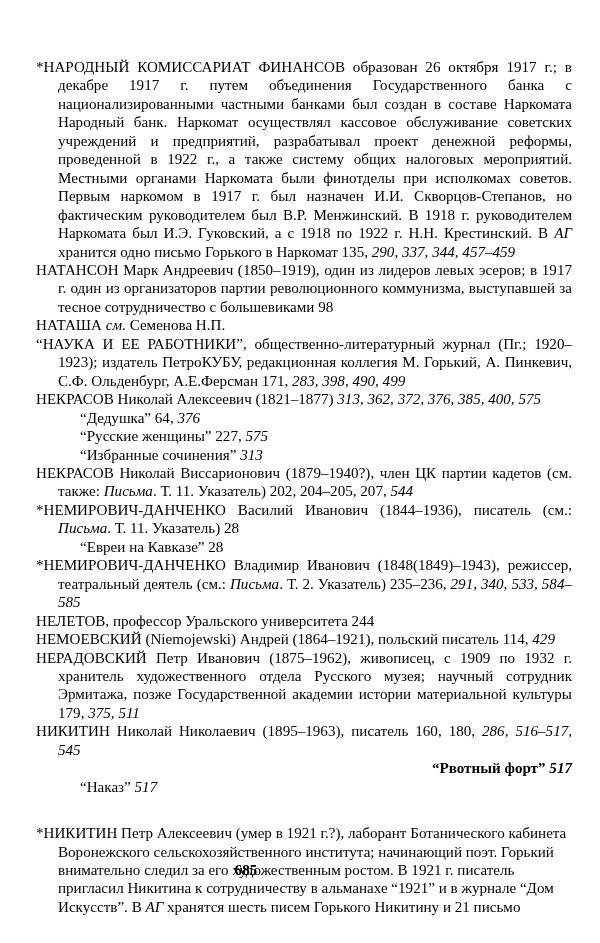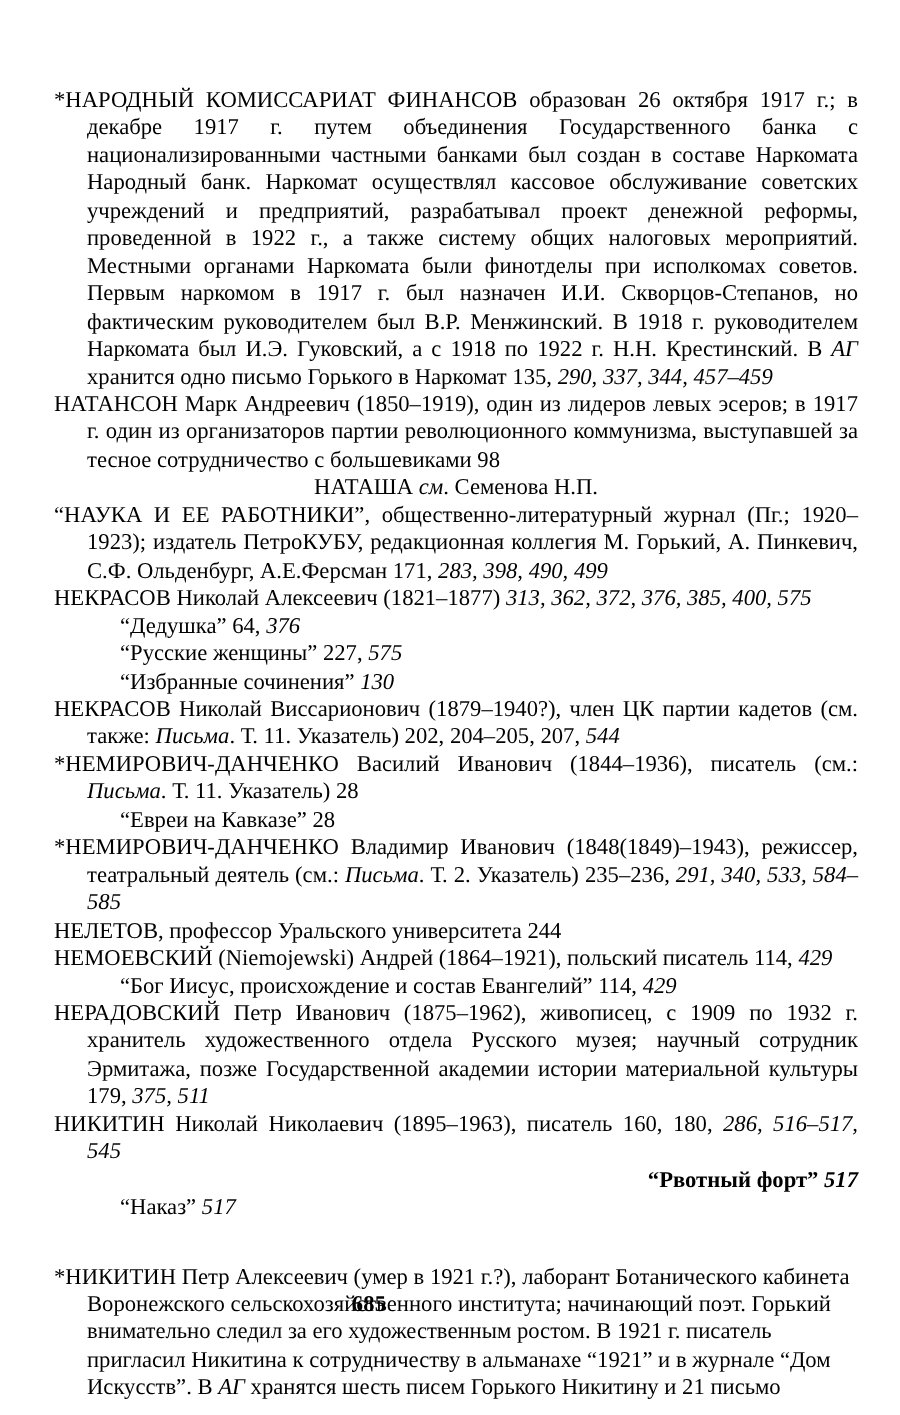--- a/index.html
+++ b/index.html
@@ -73,33 +73,32 @@
     margin-left: 16px;
   }
 </style>
 </head>
 <body>
 
 <div class="page">
   <div class="index-body" id="entry-host">
       <p class="entry"><span>*НАРОДНЫЙ КОМИССАРИАТ ФИНАНСОВ</span><span> образован 26 октября 1917 г.; в декабре 1917 г. путем объединения Государственного банка с национализированными частными банками был создан в составе Наркомата Народный банк. Наркомат осуществлял кассовое обслуживание советских учреждений и предприятий, разрабатывал проект денежной реформы, проведенной в 1922 г., а также систему общих налоговых мероприятий. Местными органами Наркомата были финотделы при исполкомах советов. Первым наркомом в 1917 г. был назначен И.И. Скворцов-Степанов, но фактическим руководителем был В.Р. Менжинский. В 1918 г. руководителем Наркомата был И.Э. Гуковский, а с 1918 по 1922 г. Н.Н. Крестинский. В </span><span class="it">АГ</span><span> хранится одно письмо Горького в Наркомат 135, </span><span class="it">290, 337, 344, 457–459</span></p>
       <p class="entry"><span>НАТАНСОН  Марк Андреевич (1850–1919), один из лидеров левых эсеров; в 1917 г. один из организаторов партии революционного коммунизма, выступавшей за тесное сотрудничество с большевиками 98</span></p>
-      <p class="entry" style="text-align: center;"><span>НАТАША </span><span class="it">см</span><span>. Семенова Н.П.</span></p>
+      <p class="entry" style="text-align: left;"><span>НАТАША </span><span class="it">см</span><span>. Семенова Н.П.</span></p>
       <p class="entry"><span>“НАУКА И ЕЕ РАБОТНИКИ”, общественно-литературный журнал (Пг.; 1920–1923); издатель ПетроКУБУ, редакционная коллегия М. Горький, А. Пинкевич, С.Ф. Ольденбург, А.Е.Ферсман 171, </span><span class="it">283, 398, 490, 499</span></p>
       <p class="entry" style="text-align: left;"><span>НЕКРАСОВ  Николай Алексеевич (1821–1877) </span><span class="it">313, 362, 372, 376, 385, 400, 575</span></p>
       <p class="subentry" style="text-align: left;"><span>“Дедушка” 64, </span><span class="it">376</span></p>
       <p class="subentry" style="text-align: left;"><span>“Русские женщины” 227, </span><span class="it">575</span></p>
-      <p class="subentry" style="text-align: left;"><span>“Избранные сочинения” </span><span class="it">130</span></p>
+      <p class="subentry" style="text-align: left;"><span>“Избранные сочинения” </span><span class="it">313</span></p>
       <p class="entry"><span>НЕКРАСОВ  Николай Виссарионович (1879–1940?), член ЦК партии кадетов (см. также: </span><span class="it">Письма</span><span>. Т. 11. Указатель) 202, 204–205, 207, </span><span class="it">544</span></p>
       <p class="entry"><span>*НЕМИРОВИЧ-ДАНЧЕНКО  Василий Иванович (1844–1936), писатель (см.: </span><span class="it">Письма</span><span>. Т. 11. Указатель) 28</span></p>
       <p class="subentry" style="text-align: left;"><span>“Евреи на Кавказе” 28</span></p>
       <p class="entry"><span>*НЕМИРОВИЧ-ДАНЧЕНКО  Владимир Иванович (1848(1849)–1943), режиссер, театральный деятель (см.: </span><span class="it">Письма</span><span>. Т. 2. Указатель) 235–236, </span><span class="it">291, 340, 533, 584–585</span></p>
       <p class="entry" style="text-align: left;"><span>НЕЛЕТОВ, профессор Уральского университета 244</span></p>
       <p class="entry" style="text-align: left;"><span>НЕМОЕВСКИЙ  (Niemojewski) Андрей (1864–1921), польский писатель 114, </span><span class="it">429</span></p>
-      <p class="subentry" style="text-align: left;"><span>“Бог Иисус, происхождение и состав Евангелий” 114, </span><span class="it">429</span></p>
       <p class="entry"><span>НЕРАДОВСКИЙ  Петр Иванович (1875–1962), живописец, с 1909 по 1932 г. хранитель художественного отдела Русского музея; научный сотрудник Эрмитажа, позже Государственной академии истории материальной культуры 179, </span><span class="it">375, 511</span></p>
       <p class="entry"><span>НИКИТИН  Николай Николаевич (1895–1963), писатель 160, 180, </span><span class="it">286, 516–517, 545</span></p>
       <p class="subentry" style="text-align: right; font-weight: bold;"><span>“Рвотный форт” </span><span class="it">517</span></p>
       <p class="subentry" style="text-align: left;"><span>“Наказ” </span><span class="it">517</span></p>
       <p class="entry"><span>*НИКИТИН  Петр Алексеевич (умер в 1921 г.?), лаборант Ботанического кабинета Воронежского сельскохозяйственного института; начинающий поэт. Горький внимательно следил за его художественным ростом. В 1921 г. писатель пригласил Никитина к сотрудничеству в альманахе “1921” и в журнале “Дом Искусств”. В </span><span class="it">АГ</span><span> хранятся шесть писем Горького Никитину и 21 письмо</span></p>
     </div>
   <div class="folio">685</div>
 </div>
 
 </body></html>

